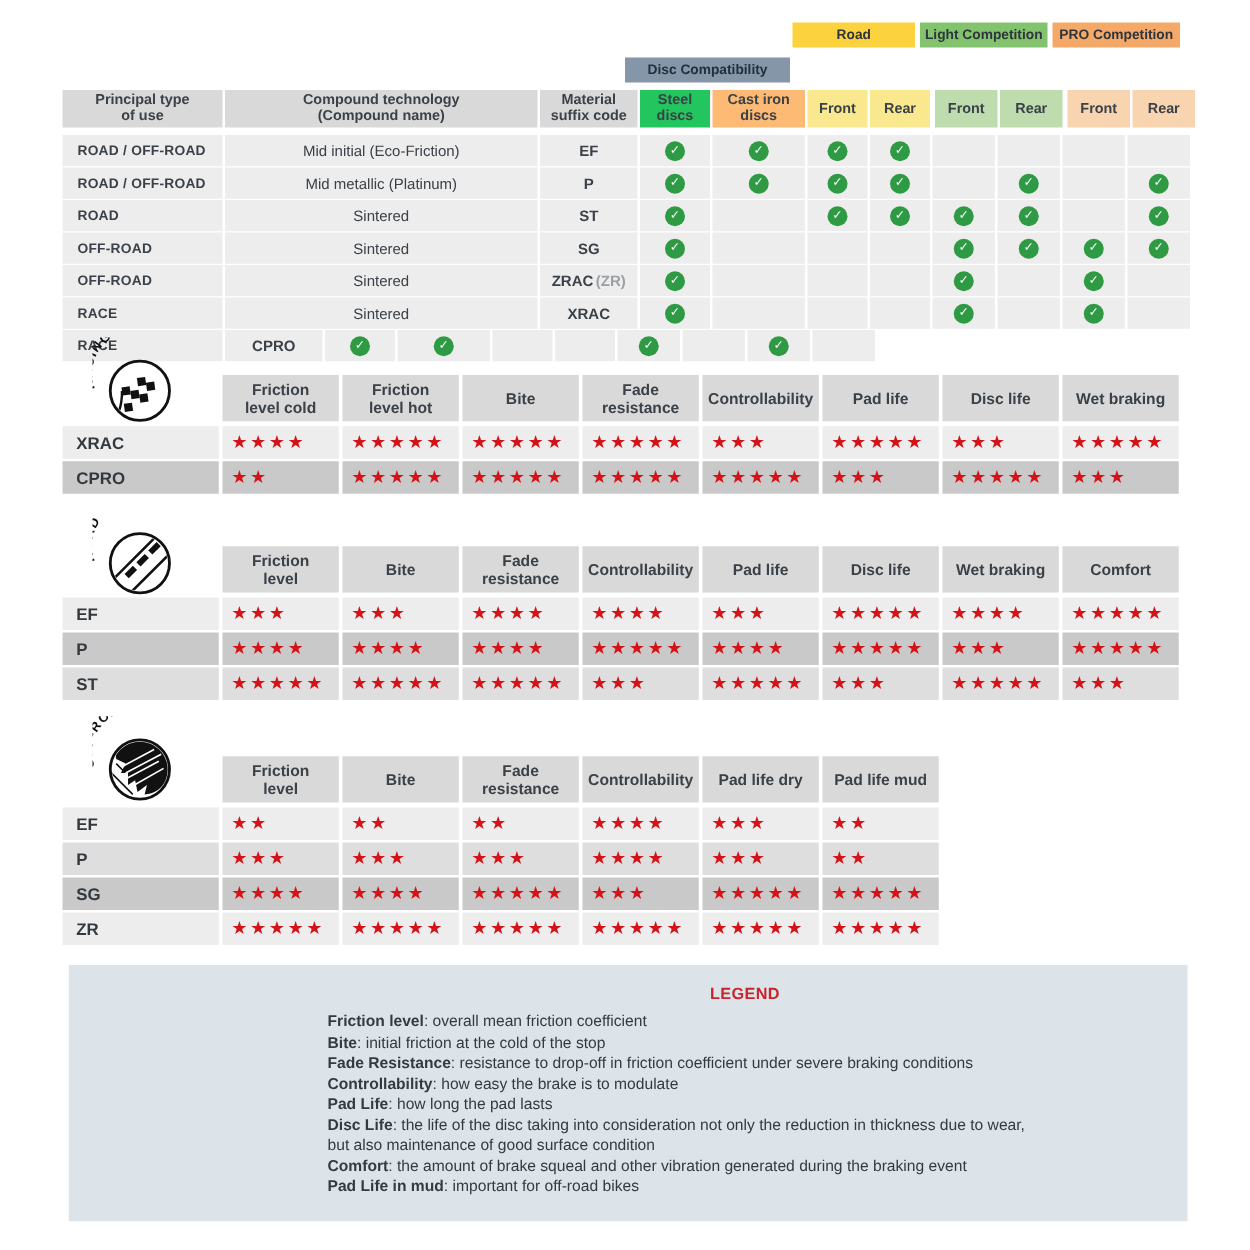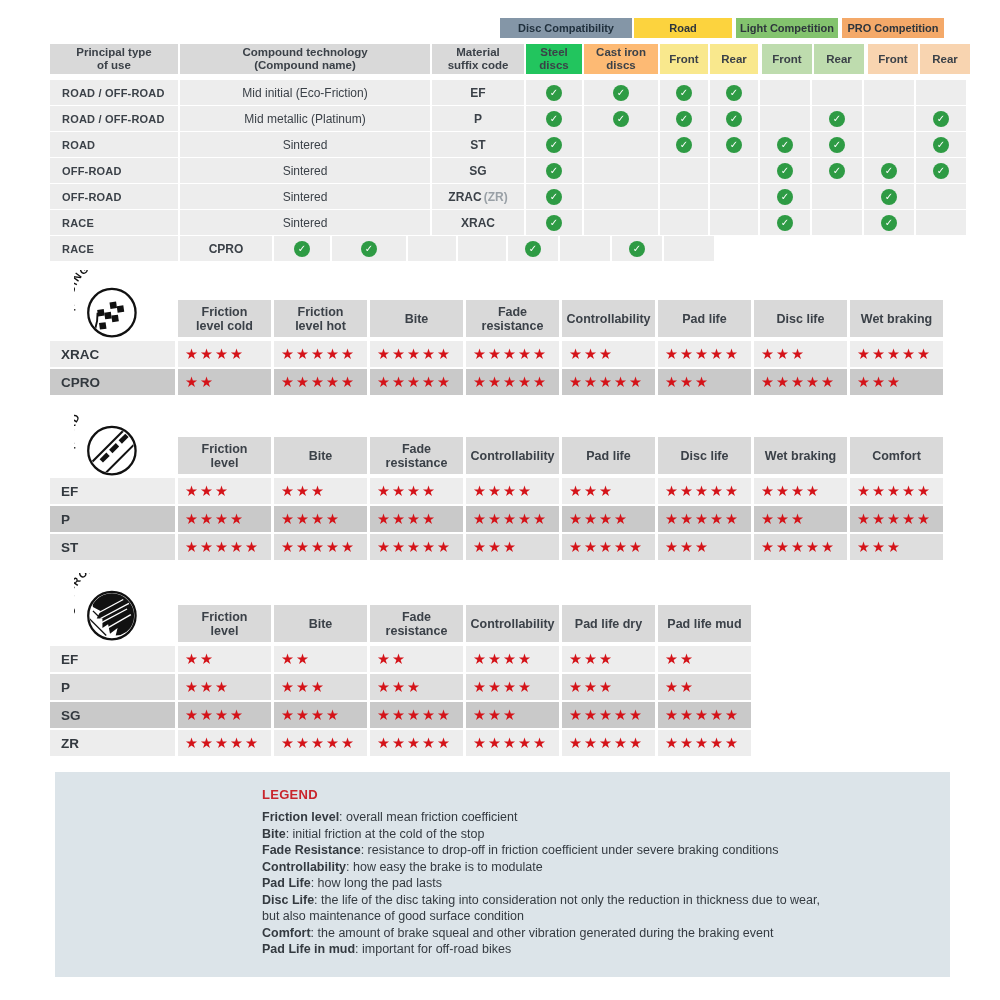--- a/index.html
+++ b/index.html
@@ -4,29 +4,29 @@
 <style>
   html,body{margin:0;padding:0;background:#fff;}
   .page{position:relative;width:1000px;height:1000px;background:#fff;
         font-family:"Liberation Sans","DejaVu Sans",sans-serif;color:#3b4148;overflow:hidden;}
   
   .compat{position:absolute;left:50px;top:18px;}
   .group-row,.subhead-row,.crow{display:flex;align-items:stretch;}
   .g-spacer{width:450px;}
   .gcell{height:20px;margin-right:2px;display:flex;align-items:center;justify-content:center;
          font-size:11px;font-weight:bold;color:#2e353c;}
-  .g-disc{width:132px;color:#20303d;}
+  .g-disc{width:132px;color:#20303d;margin-top:28px;}
   .g-road{width:98px;margin-right:4px;}
   .g-light{width:102px;margin-right:4px;}
   .g-pro{width:102px;}
   .subhead-row{margin-top:6px;}
   .hcell{background:#d9d9d9;height:30px;display:flex;align-items:center;justify-content:center;
          text-align:center;font-size:11.5px;font-weight:bold;white-space:pre-line;line-height:13px;
          margin-right:2px;color:#3b4148;}
-  .c-use{width:128px;} .c-tech{width:250px;} .c-code{width:92px;}
+  .c-use{width:128px;} .c-tech{width:250px;} .c-code{width:78px;}
   .c-steel{width:56px;} .c-cast{width:74px;}
   .c-rf{width:48px;} .c-rr{width:48px;margin-right:4px;}
   .c-lf{width:50px;} .c-lr{width:50px;margin-right:4px;}
   .c-pf{width:50px;} .c-pr{width:50px;margin-right:0;}
   #compat-body{margin-top:6px;}
   .crow{margin-bottom:1px;}
   .ccell{background:#ededed;height:25px;display:flex;align-items:center;justify-content:center;
          font-size:12px;margin-right:2px;}
   .ccell.c-use{justify-content:flex-start;padding-left:12px;box-sizing:border-box;
          font-size:11px;font-weight:600;letter-spacing:.2px;}
@@ -50,21 +50,21 @@
   .rt-row{display:flex;margin-bottom:2px;}
   .rt-label{width:125px;margin-right:3px;height:26px;display:flex;align-items:center;
             padding-left:11px;box-sizing:border-box;font-size:13.5px;font-weight:bold;color:#33393f;}
   .rt-cell{width:93px;margin-right:3px;height:26px;display:flex;align-items:center;
            padding-left:7px;box-sizing:border-box;}
   .stars{font-size:14.5px;letter-spacing:2px;line-height:1;}
   .shade-light{background:#ededed;} .shade-medium{background:#dedede;} .shade-dark{background:#c9c9c9;}
   
   .legend{position:absolute;left:55px;top:772px;width:895px;height:205px;box-sizing:border-box;
           padding:15px 20px 0 207px;}
-  .legend-title{font-size:13px;font-weight:bold;letter-spacing:.3px;margin-bottom:7px;}
+  .legend-title{font-size:13px;font-weight:bold;letter-spacing:.3px;margin-bottom:7px;text-align:center;}
   .legend-line{font-size:12.5px;line-height:16.5px;color:#343a40;}
   .lg-term{font-weight:bold;}
   .lg-desc{white-space:pre-line;}
 </style>
 </head>
 <body>
 
 <div class="page">
 
   <div class="compat">

